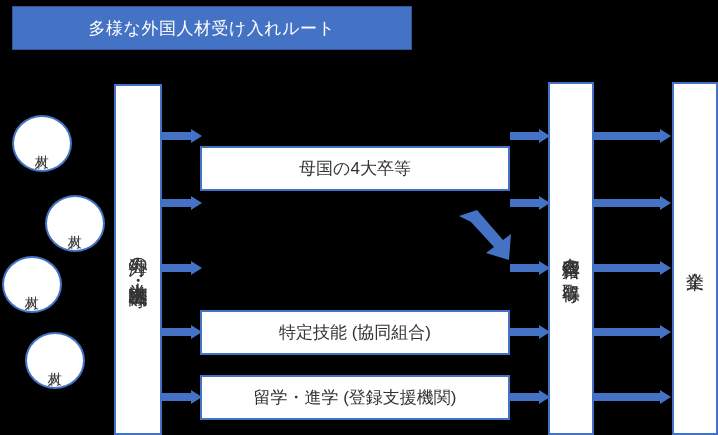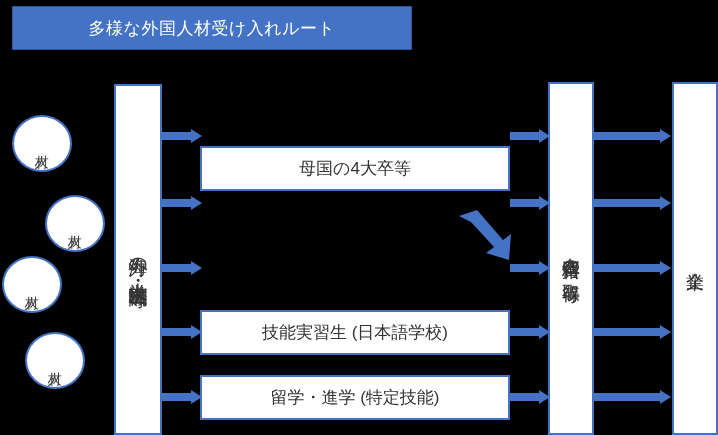--- a/index.html
+++ b/index.html
@@ -177,24 +177,24 @@
   </div>
 
   <div class="v-column" id="col-company">
     <span class="vc-label">企業</span>
   </div>
 
   <div class="route-box" style="top:114px;margin-top:32px;">
     <span class="rb-label">母国の4大卒等</span>
   </div>
   <div class="route-box" style="top:310px;">
-    <span class="rb-label">技能実習生 (日本語学校)</span>
+    <span class="rb-label">特定技能 (協同組合)</span>
   </div>
   <div class="route-box" style="top:375px;">
-    <span class="rb-label">留学・進学 (特定技能)</span>
+    <span class="rb-label">留学・進学 (登録支援機関)</span>
   </div>
 
   <div class="h-arrow arrow-left" style="top:129px;">
     <div class="shaft"></div>
     <div class="head"></div>
   </div>
   <div class="h-arrow arrow-left" style="top:196px;">
     <div class="shaft"></div>
     <div class="head"></div>
   </div>

